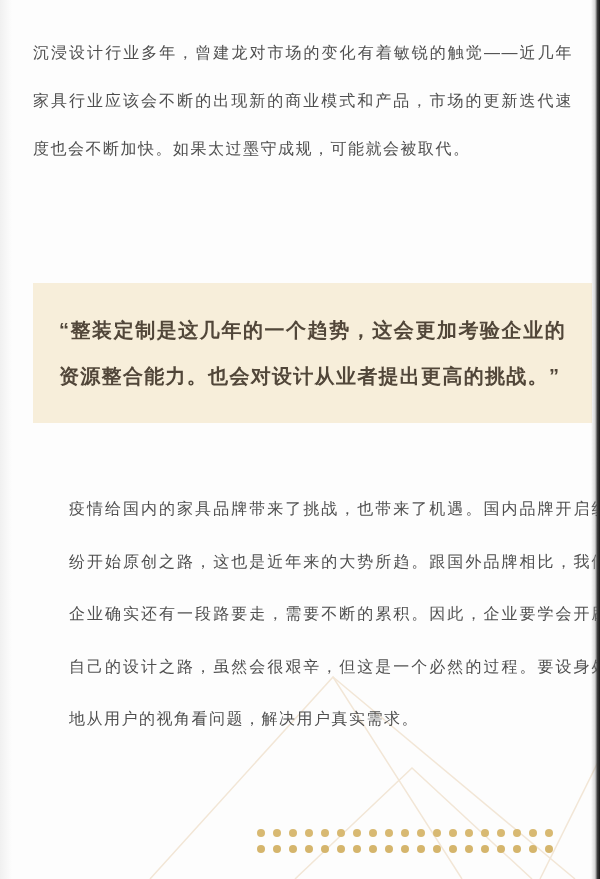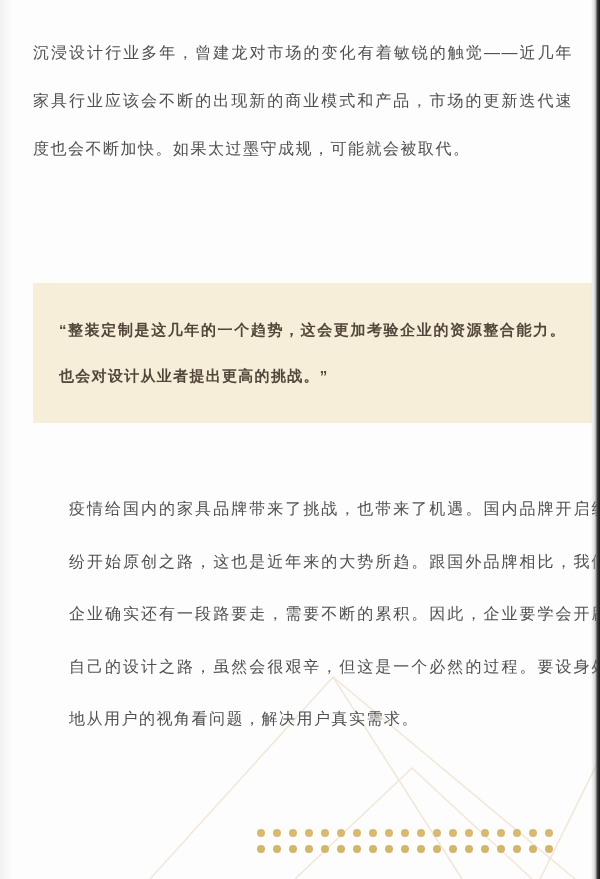--- a/index.html
+++ b/index.html
@@ -64,21 +64,21 @@
     align-items: center;
     box-sizing: border-box;
   }
   .quote-text {
     margin: 0;
     padding: 0 26px;
     width: 100%;
     box-sizing: border-box;
     color: #514639;
     font-weight: bold;
-    font-size: 15px;
+    font-size: 20px;
     letter-spacing: 1.3px;
     line-height: 46px;
     text-align: justify;
   }
   .triangle-lines {
     position: absolute;
     left: 0; top: 0;
     width: 600px; height: 879px;
     pointer-events: none;
   }

